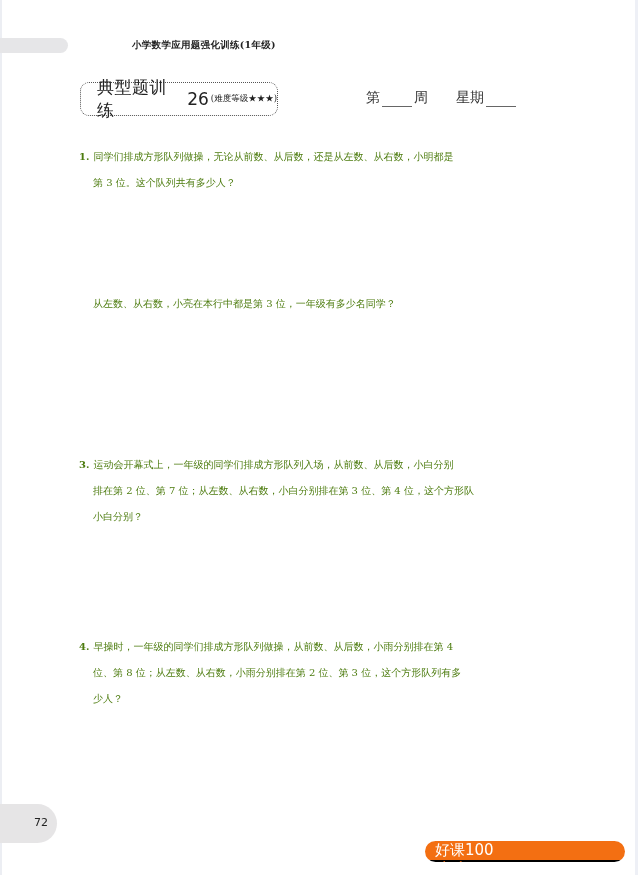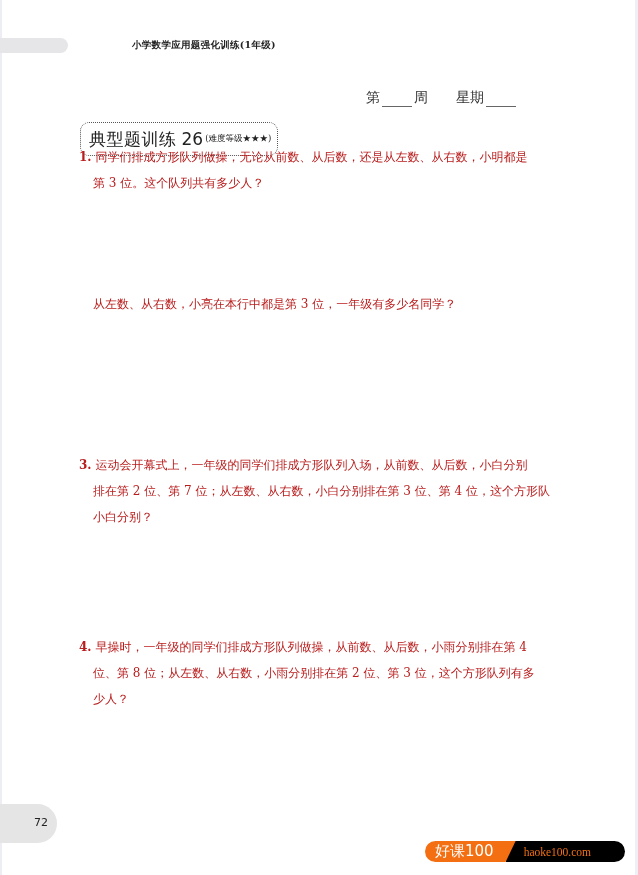--- a/index.html
+++ b/index.html
@@ -18,60 +18,60 @@
     }
     .running-head {
       position: absolute; left: 92px; top: 39px;
       font-size: 9.5px; font-weight: bold; letter-spacing: 0.3px; color: #222; margin-left: 40px;
     }
 
     .title-box {
       position: absolute; left: 80px; top: 82px; width: 198px; height: 34px;
       border: 1.5px dotted #555; border-radius: 9px;
       box-sizing: border-box;
-      display: flex; align-items: center; padding-left: 8px; margin-top: 40px;
+      display: flex; align-items: center; padding-left: 16px;
     }
     .title-main {
       font-family: "DejaVu Sans", "Liberation Sans", sans-serif;
       font-size: 17px; color: #222; letter-spacing: 0.5px;
     }
     .title-num {
       font-family: "DejaVu Sans", "Liberation Sans", sans-serif;
       font-size: 17px; margin-left: 5px; color: #222; text-align: right;
     }
     .title-diff { font-size: 8.5px; margin-left: 2px; color: #222; white-space: nowrap; }
 
     .weekline {
       position: absolute; left: 366px; top: 89px; font-size: 14px; color: #333;
       display: flex; align-items: flex-end;
     }
     .blank { display: inline-block; width: 30px; border-bottom: 1px solid #666; height: 14px; margin: 0 2px; }
     .gap { display: inline-block; width: 28px; }
 
     .question {
       position: absolute; left: 79px; width: 490px;
-      font-size: 12px; line-height: 26px; color: #b91c1c;
+      font-size: 10px; line-height: 26px; color: #4d7c0f;
     }
     .question .qnum { font-weight: bold; font-family: "DejaVu Serif", serif; margin-right: 4px; }
     .question .qline { display: block; white-space: nowrap; }
     .question .qline.indent { padding-left: 14px; }
 
     .page-tab {
       position: absolute; left: 0; top: 804px; width: 57px; height: 39px;
       background: #e6e5e6; border-radius: 0 20px 20px 0;
     }
     .page-num {
       position: absolute; left: 34px; top: 816px;
       font-family: "DejaVu Sans", "Liberation Sans", sans-serif;
       font-size: 11px; color: #222;
     }
 
     .watermark {
       position: absolute; left: 425px; top: 841px; height: 21px; width: 200px;
-      display: flex; align-items: stretch; border-radius: 11px; overflow: hidden;
+      display: flex; align-items: stretch; border-radius: 11px; overflow: hidden; flex-direction: column;
     }
     .wm-left {
       background: #f36f12; color: #fff; padding: 0 22px 0 10px;
       font-family: "DejaVu Sans", "Liberation Sans", sans-serif; font-size: 15px;
       display: flex; align-items: center;
       clip-path: polygon(0 0, 100% 0, calc(100% - 10px) 100%, 0 100%);
       margin-right: -10px; position: relative; z-index: 2;
     }
     .wm-right {
       background: #000000; color: #f36f12; flex: 1;

